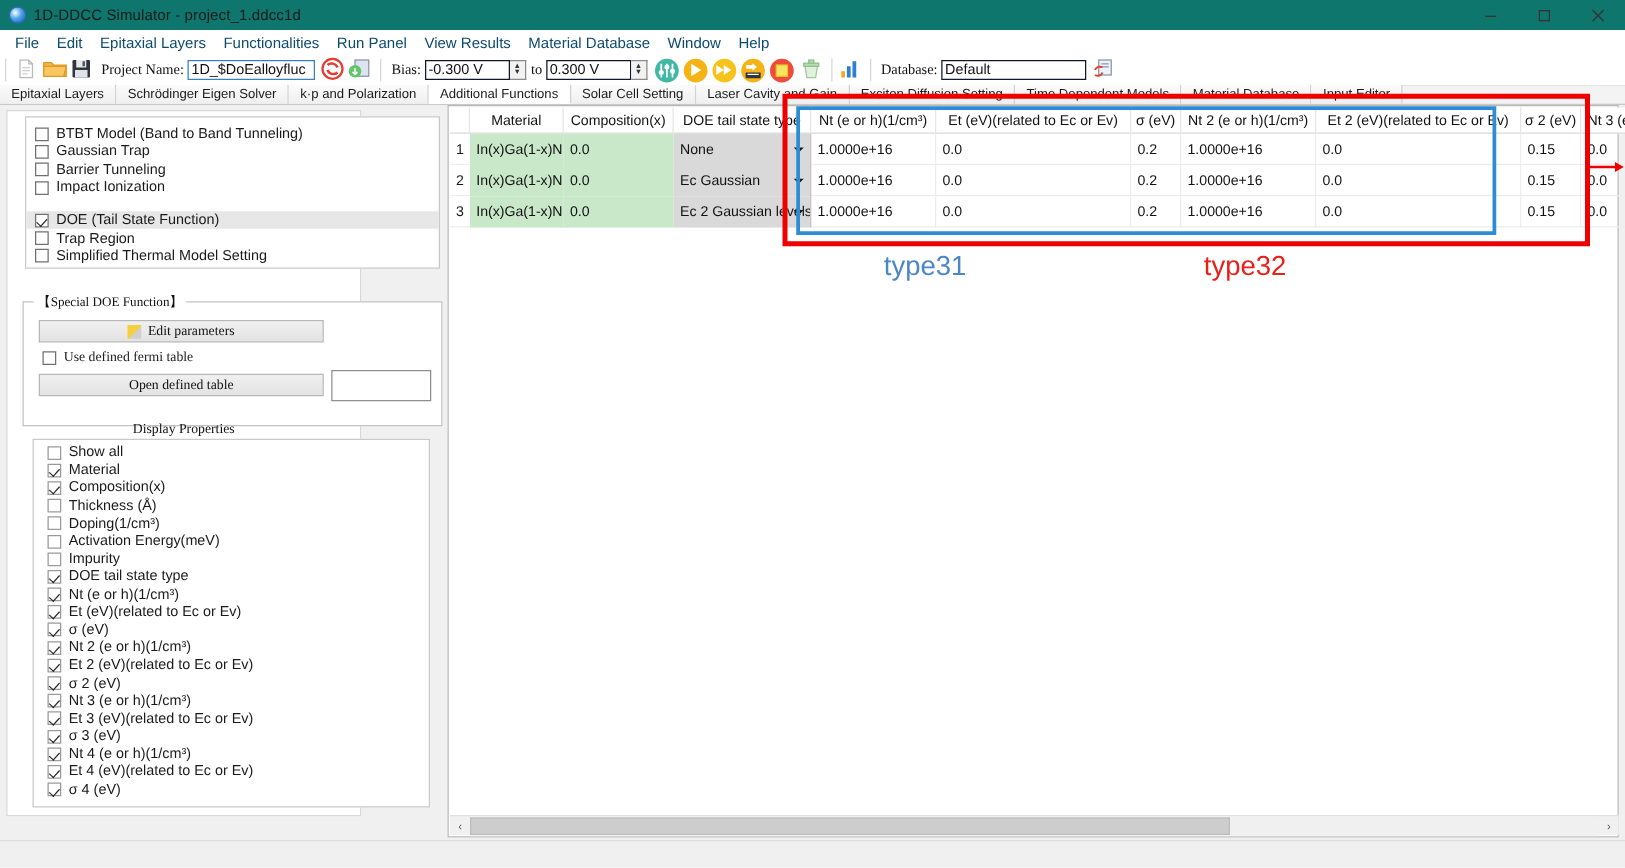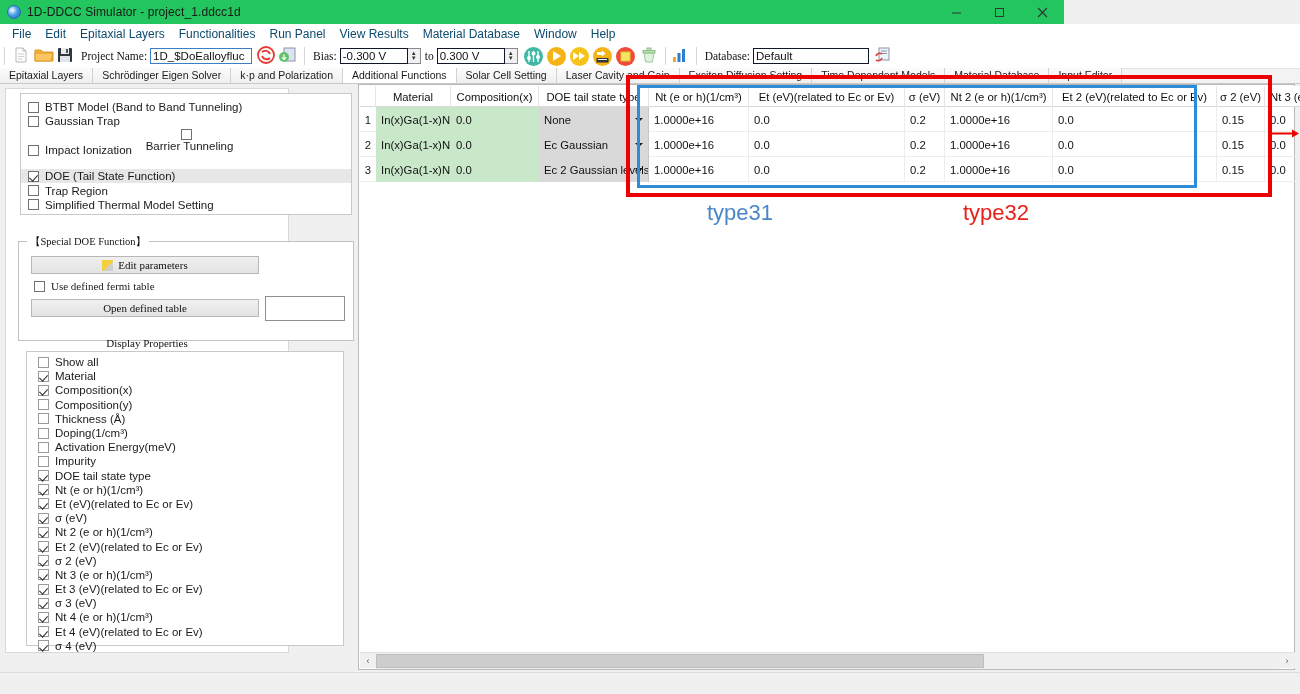--- a/index.html
+++ b/index.html
@@ -12,22 +12,22 @@
     -webkit-font-smoothing: antialiased;
   }
   #app {
     position: relative;
     width: 1300px; height: 694px;
     background: #f0f0f0;
   }
 
   
   .titlebar {
-    position: absolute; left: 0; top: 0; width: 1064px; height: 24px;
-    background: #22c55e;
+    position: absolute; left: 0; top: 0; width: 1300px; height: 24px;
+    background: #0f766e;
     display: flex; align-items: center;
   }
   .title-icon {
     width: 14px; height: 14px; margin-left: 7px; margin-right: 6px;
     border-radius: 50%;
     background: radial-gradient(circle at 35% 35%, #ffffff 0%, #4aa3e8 45%, #1a5fb4 100%);
     border: 1px solid #2b6cb0;
   }
   .title-text {
     font-size: 12px; color: #1a1a1a; letter-spacing: .1px;
@@ -421,21 +421,21 @@
 
     <div class="group-box gb-models" id="models-group">
         <div class="chk-row" style="margin-top: 6px;">
           <span class="cbox"></span>
           <span>BTBT Model (Band to Band Tunneling)</span>
         </div>
         <div class="chk-row" style="margin-top: 0px;">
           <span class="cbox"></span>
           <span>Gaussian Trap</span>
         </div>
-        <div class="chk-row" style="margin-top: 0px; flex-direction: column;">
+        <div class="chk-row" style="margin-top: 0px;">
           <span class="cbox"></span>
           <span>Barrier Tunneling</span>
         </div>
         <div class="chk-row" style="margin-top: 0px;">
           <span class="cbox"></span>
           <span>Impact Ionization</span>
         </div>
         <div class="chk-row sel" style="margin-top: 12px;">
           <span class="cbox checked"></span>
           <span>DOE (Tail State Function)</span>
@@ -472,24 +472,20 @@
           <span class="cbox dim"></span>
           <span>Show all</span>
         </div>
         <div class="chk-row" style="height: 14.2px; padding-left: 11px;">
           <span class="cbox dim checked"></span>
           <span>Material</span>
         </div>
         <div class="chk-row" style="height: 14.2px; padding-left: 11px;">
           <span class="cbox dim checked"></span>
           <span>Composition(x)</span>
-        </div>
-        <div class="chk-row" style="height: 14.2px; padding-left: 11px;">
-          <span class="cbox dim"></span>
-          <span>Composition(y)</span>
         </div>
         <div class="chk-row" style="height: 14.2px; padding-left: 11px;">
           <span class="cbox dim"></span>
           <span>Thickness (Å)</span>
         </div>
         <div class="chk-row" style="height: 14.2px; padding-left: 11px;">
           <span class="cbox dim"></span>
           <span>Doping(1/cm³)</span>
         </div>
         <div class="chk-row" style="height: 14.2px; padding-left: 11px;">

